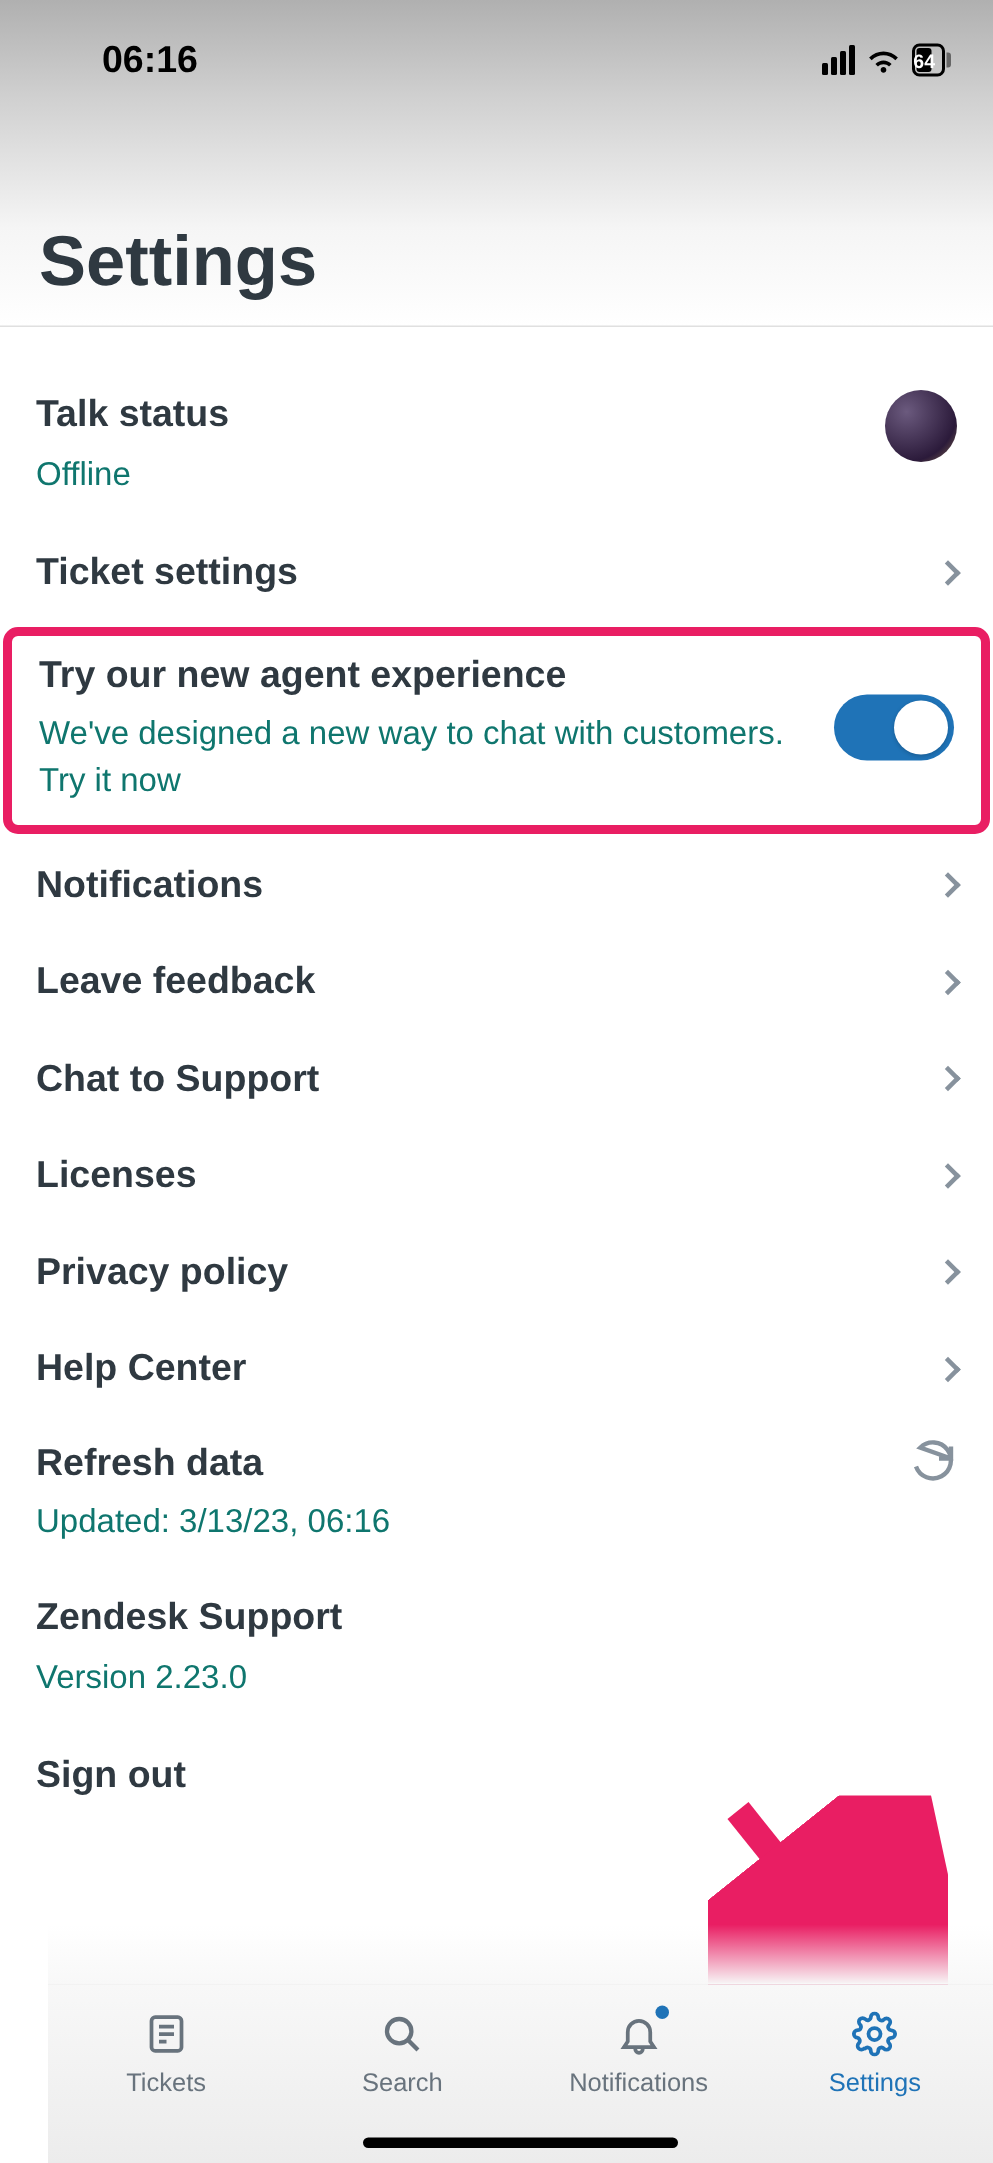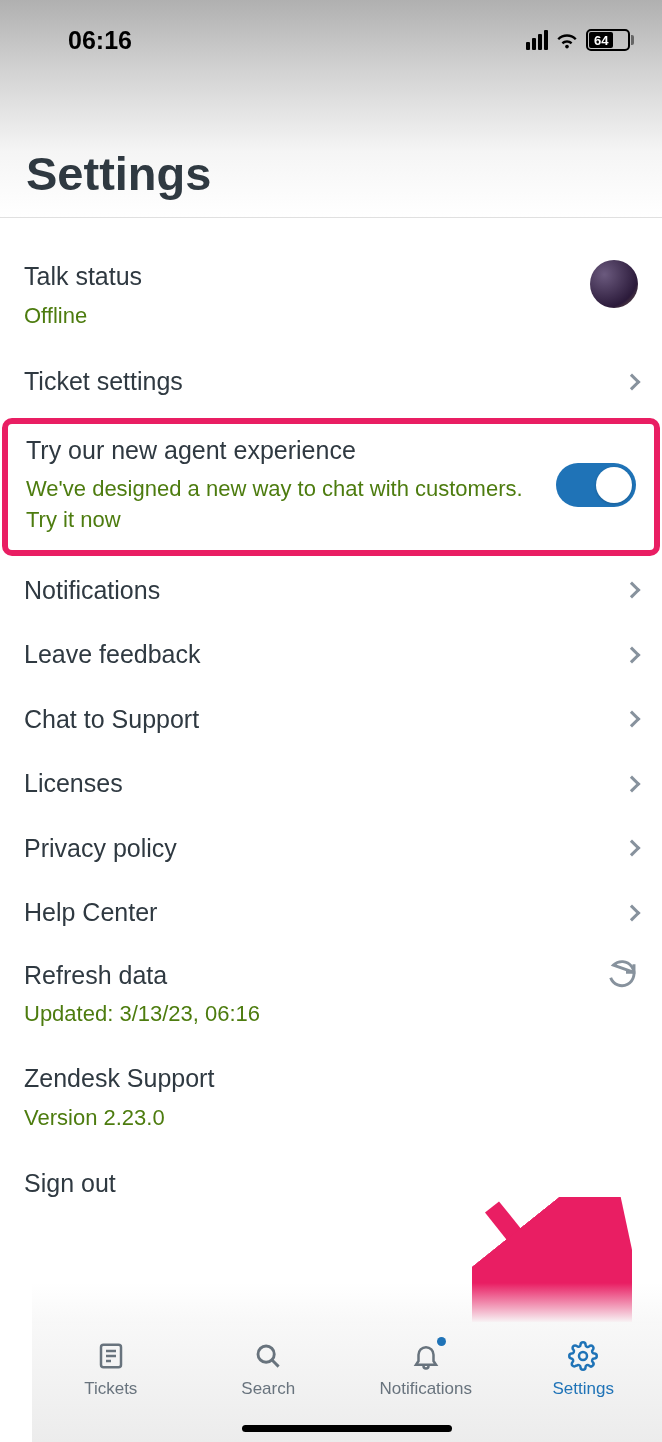--- a/index.html
+++ b/index.html
@@ -8,33 +8,33 @@
     .header-gradient { height: 218px; background: linear-gradient(to bottom, #b0b0b0 0%, #d0d0d0 30%, #f5f5f5 70%, #ffffff 100%); position: relative; border-bottom: 1px solid #e0e0e0; }
     
     .status-bar { position: absolute; top: 20px; left: 0; right: 0; height: 40px; display: flex; justify-content: space-between; align-items: center; padding: 0 28px 0 68px; }
     .status-time { font-size: 25px; font-weight: 700; color: #000; }
     .status-right { display: flex; align-items: center; gap: 7px; }
     .signal-bars { display: flex; align-items: flex-end; gap: 2px; }
     .signal-bars span { width: 4px; background: #000; border-radius: 1px; }
     .signal-bars span:nth-child(1){height:8px;} .signal-bars span:nth-child(2){height:12px;} .signal-bars span:nth-child(3){height:16px;} .signal-bars span:nth-child(4){height:20px;}
     .wifi-icon { width: 24px; height: 20px; }
     .battery { display: flex; align-items: center; }
-    .battery-body { width: 44px; height: 22px; border: 2px solid #000; border-radius: 5px; position: relative; display: flex; align-items: flex-start; padding: 1px; }
+    .battery-body { width: 22px; height: 22px; border: 2px solid #000; border-radius: 5px; position: relative; display: flex; align-items: flex-start; padding: 1px; }
     .battery-fill { width: 64%; height: 100%; background: #000; border-radius: 2px; display: flex; align-items: center; justify-content: center; }
     .battery-text { font-size: 13px; font-weight: 600; color: #fff; }
     .battery-cap { width: 3px; height: 10px; background: #666; border-radius: 0 2px 2px 0; margin-left: 1px; }
     
     .page-title { position: absolute; bottom: 16px; left: 26px; font-size: 47px; font-weight: 800; color: #2F3941; }
     
     .settings-list { padding: 28px 0 0 0; }
     .setting-item { padding: 16px 24px; display: flex; align-items: center; justify-content: space-between; min-height: 60px; }
     .setting-item.with-sub { align-items: flex-start; padding-top: 14px; padding-bottom: 18px; }
     .setting-left { flex: 1; }
-    .setting-title { font-size: 25px; color: #2F3941; font-weight: 400; line-height: 1.3; }
-    .setting-sub { font-size: 22px; color: #4d7c0f; margin-top: 8px; line-height: 1.4; }
+    .setting-title { font-size: 25px; color: #2F3941; font-weight: 700; line-height: 1.3; }
+    .setting-sub { font-size: 22px; color: #0f766e; margin-top: 8px; line-height: 1.4; }
     .setting-right { display: flex; align-items: center; margin-left: 16px; }
     
     .chevron { width: 12px; height: 12px; border-top: 3px solid #87929D; border-right: 3px solid #87929D; transform: rotate(45deg); }
     
     .avatar { width: 48px; height: 48px; border-radius: 50%; background: radial-gradient(circle at 30% 30%, #6b5a7e, #2b1a3a 70%, #8a7050); }
     
     .highlight-box { border: 6px solid #E91E63; border-radius: 10px; margin: 4px 2px 2px 2px; padding: 10px 18px 14px 18px; display: flex; align-items: center; justify-content: flex-end; }
     .highlight-box .setting-left { padding-right: 10px; }
     
     .toggle { width: 80px; height: 44px; background: #1F73B7; border-radius: 22px; position: relative; flex-shrink: 0; }

